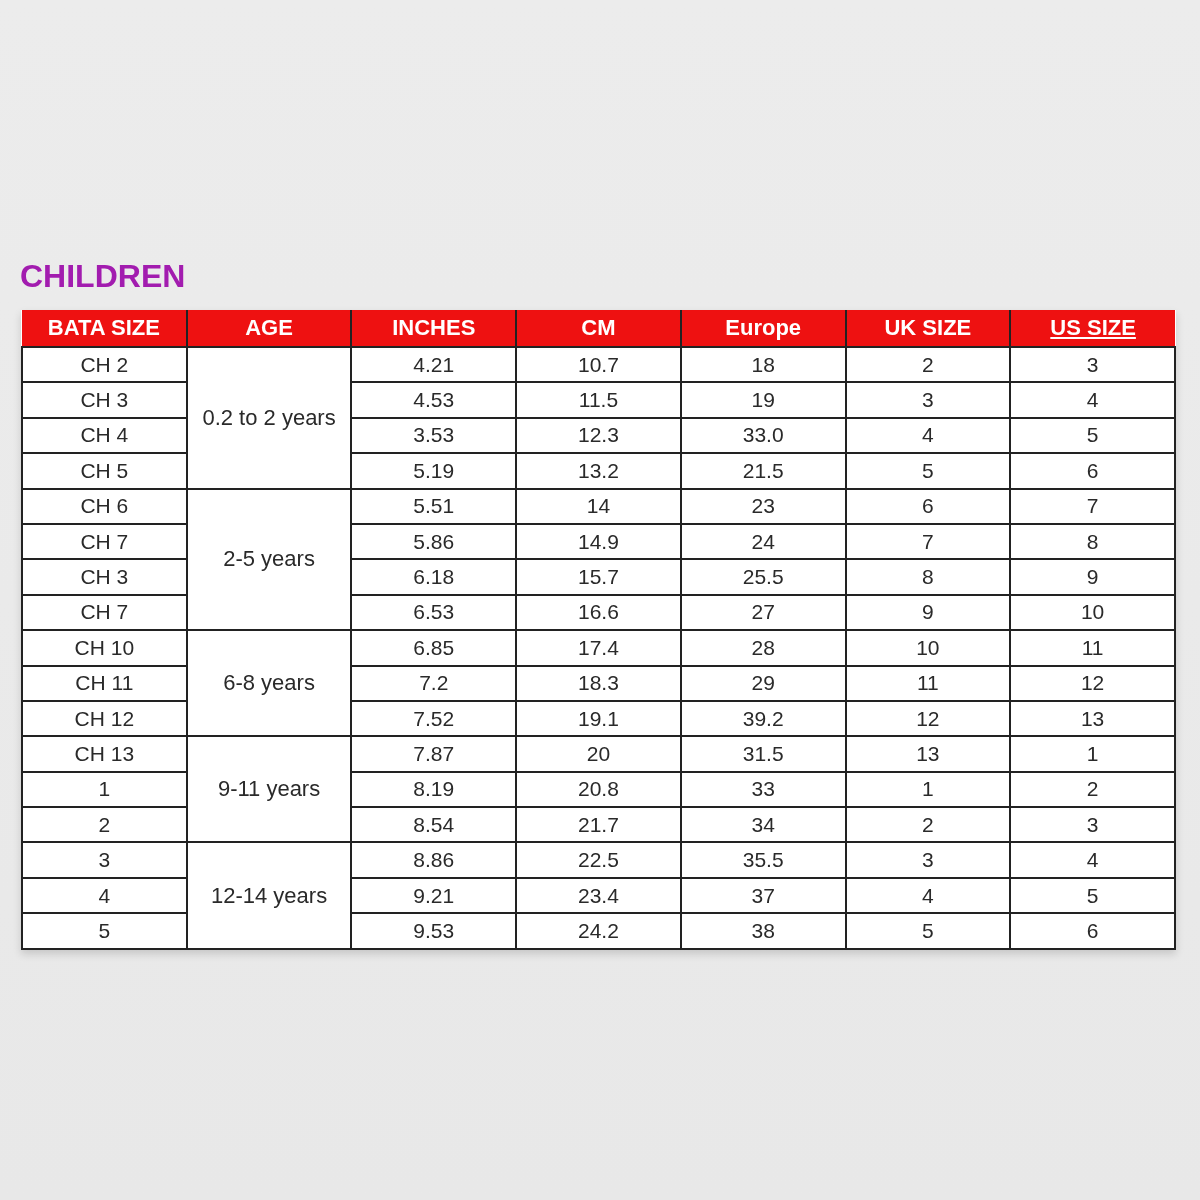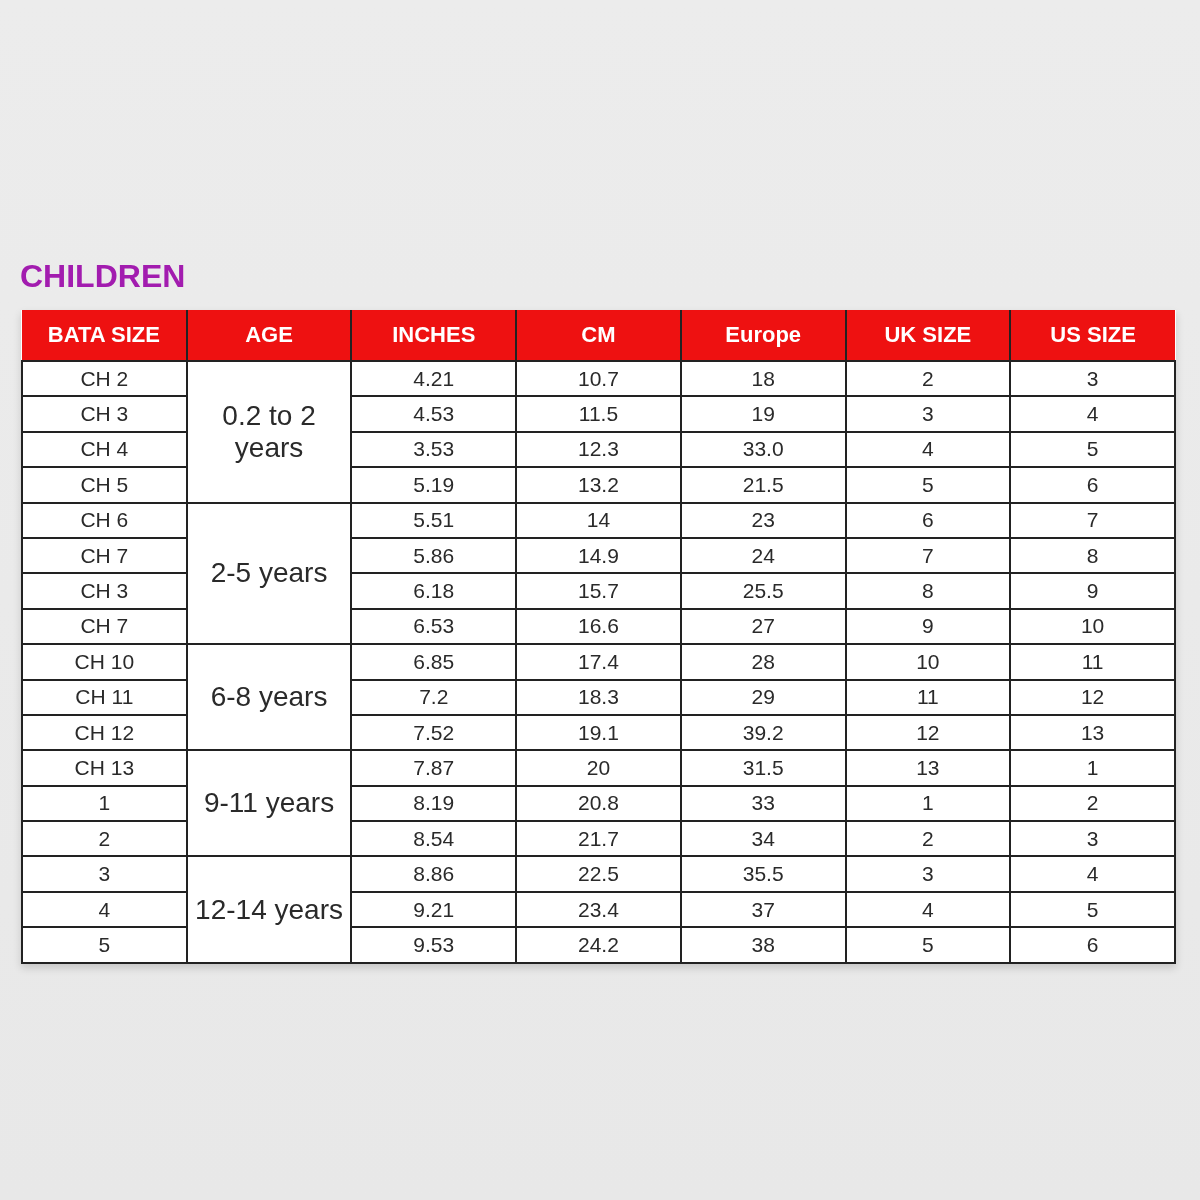--- a/index.html
+++ b/index.html
@@ -31,36 +31,36 @@
     table-layout: fixed;
     background: #ffffff;
     box-shadow: 0 4px 8px rgba(0,0,0,0.15);
   }
   table.size th {
     background: #ee1111;
     color: #ffffff;
     font-size: 22px;
     font-weight: bold;
     height: 34px;
-    padding: 8px;
+    padding: 1px;
     text-align: center;
     border-right: 2px solid #222;
     border-bottom: 2px solid #222;
   }
-  table.size th:last-child { border-right: none; }
+  table.size th:last-child { border-right: none; text-decoration: underline; }
   table.size td {
     height: 33.4px;
     padding: 0;
     text-align: center;
     font-size: 21px;
     color: #2a2a2a;
     border: 2px solid #222;
     background: #fff;
   }
-  table.size td.age { font-size: 28px; }
+  table.size td.age { font-size: 22px; }
 </style>
 </head>
 <body>
 
 <div class="panel"></div>
 <div class="title">CHILDREN</div>
 
 <table class="size">
   <thead>
     <tr>

